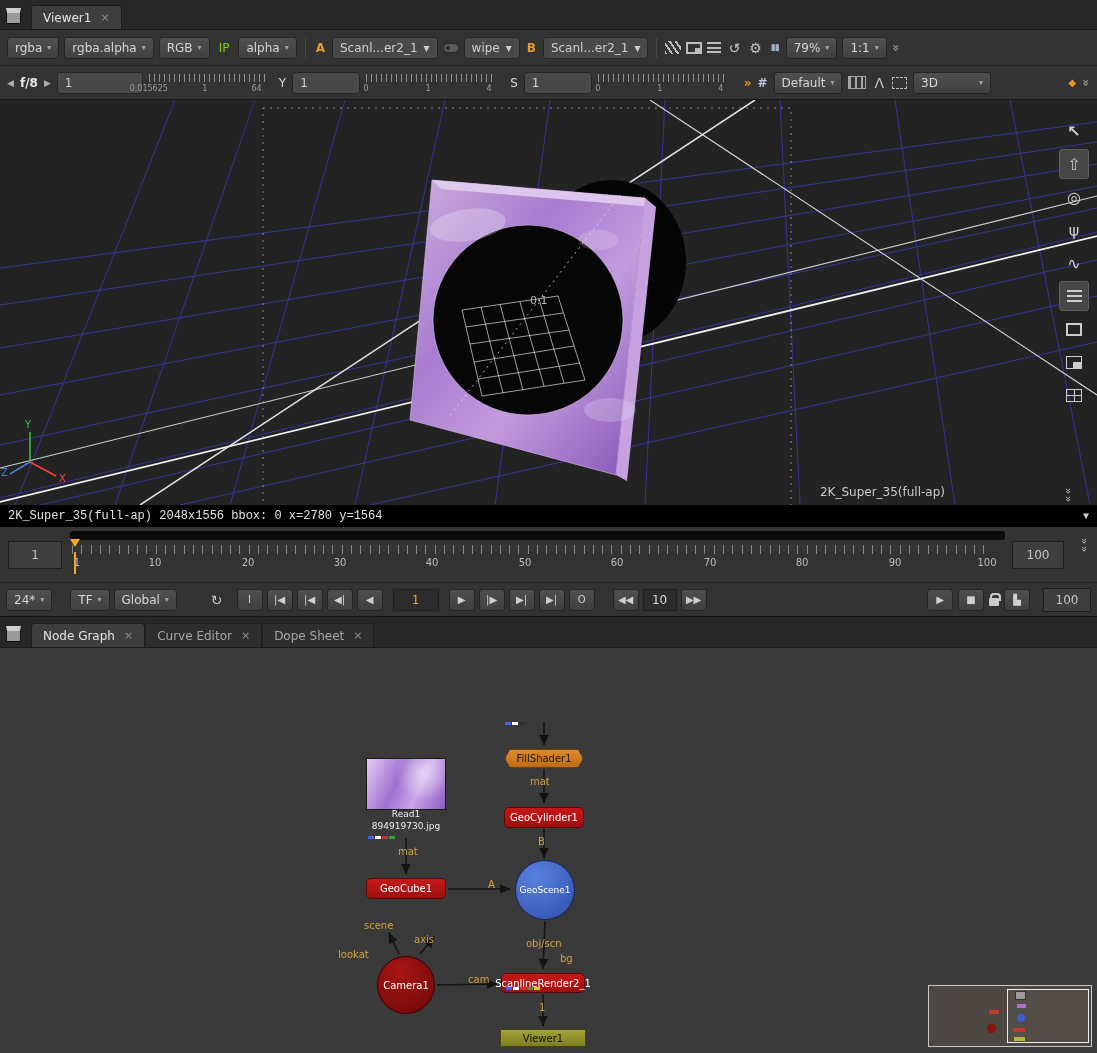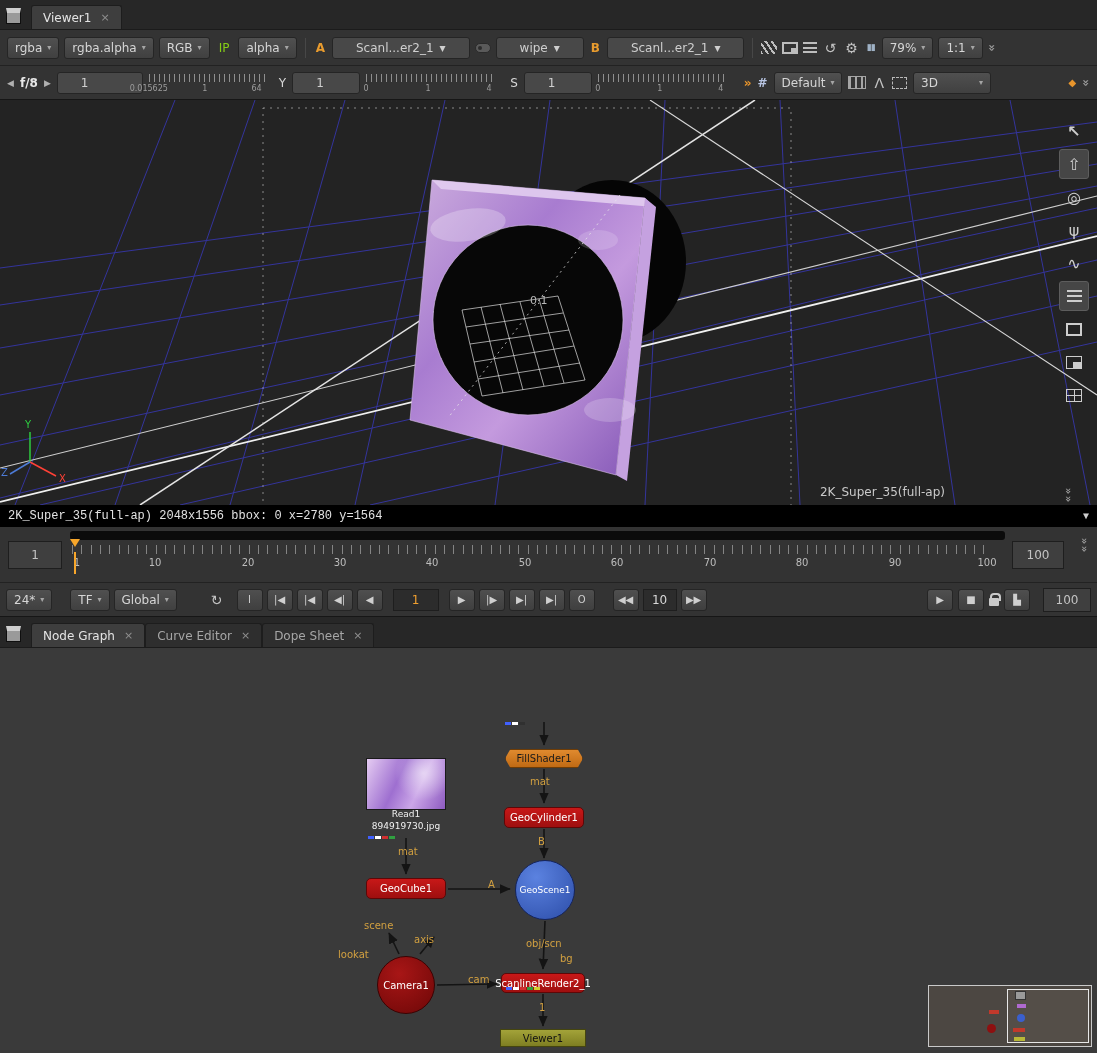--- a/index.html
+++ b/index.html
@@ -12,21 +12,21 @@
 .pane-icon{width:15px;height:16px;background:#9a9a9a;border:1px solid #0f0f0f;border-top:5px solid #cfcfcf;margin:0 10px 5px 2px}
 .tab{height:24px;display:flex;align-items:center;gap:9px;padding:0 11px;background:#3e3e3e;border:1px solid #1d1d1d;border-bottom:none;border-radius:3px 3px 0 0;color:#e4e4e4}
 .tab.inactive{background:#2e2e2e;color:#a6a6a6}
 .tab .x{color:#8f8f8f;font-size:11px}
 
 
 .vt1{height:36px;background:#333;border-bottom:1px solid #222;display:flex;align-items:center;gap:5px;padding:0 7px}
 .vt2{height:34px;background:#333;border-bottom:1px solid #161616;display:flex;align-items:center;gap:6px;padding:0 7px}
 .btn{background:linear-gradient(#505050,#404040);border:1px solid #252525;border-radius:3px;padding:3px 7px;display:inline-flex;align-items:center;gap:5px;color:#d6d6d6;white-space:nowrap}
 .btn .caret{font-size:8px;color:#a5a5a5}
-.field{background:#484848;border:1px solid #252525;border-radius:3px;padding:3px 23px;color:#cfcfcf;white-space:nowrap;display:inline-flex;align-items:center;gap:6px}
+.field{background:#484848;border:1px solid #252525;border-radius:3px;padding:3px 7px;color:#cfcfcf;white-space:nowrap;display:inline-flex;align-items:center;gap:6px}
 .dim{color:#84cc16;padding:3px 4px}
 .badge{color:#e89b2e;font-weight:bold;padding:0 2px}
 .oval{width:16px;height:10px;border-radius:6px;background:#5a5a5a;border:1px solid #2a2a2a;position:relative}
 .oval:after{content:"";position:absolute;left:2px;top:2px;width:4px;height:4px;border-radius:50%;background:#2c2c2c}
 .sep{width:1px;height:20px;background:#222;border-right:1px solid #474747;margin:0 3px}
 .iglyph{color:#c3c3c3;font-size:14px;line-height:1;padding:0 2px}
 .ic-stripes{width:16px;height:13px;background:repeating-linear-gradient(55deg,#bdbdbd 0 2px,transparent 2px 5px)}
 .ic-monitor{width:16px;height:12px;border:2px solid #bdbdbd;position:relative}
 .ic-monitor:after{content:"";position:absolute;right:0;bottom:0;width:5px;height:4px;background:#bdbdbd}
 .ic-lines{width:14px;height:11px;border-top:2px solid #bdbdbd;border-bottom:2px solid #bdbdbd;background:linear-gradient(#bdbdbd,#bdbdbd) center/100% 2px no-repeat}

